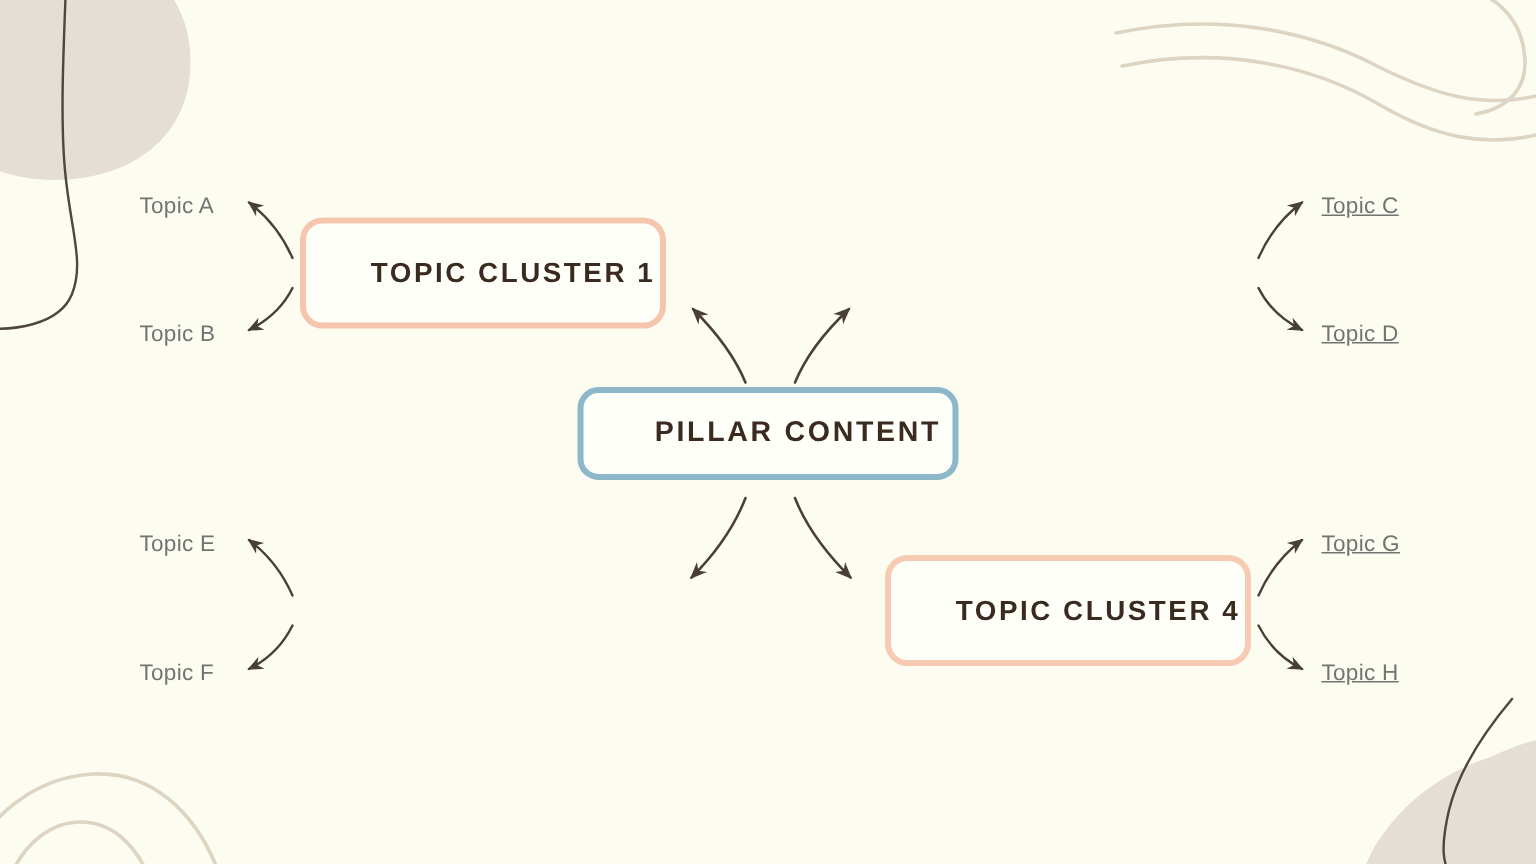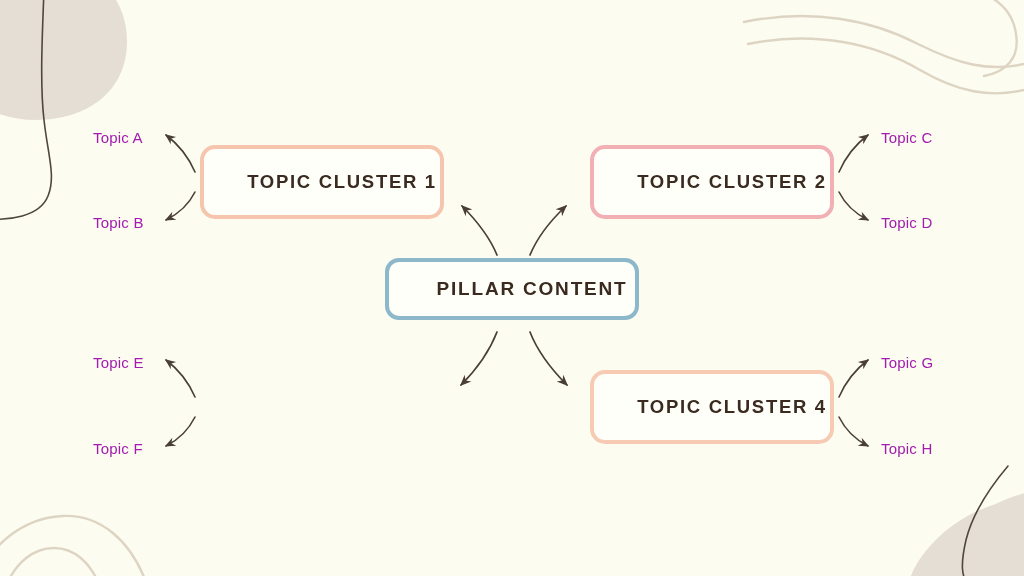--- a/index.html
+++ b/index.html
@@ -76,27 +76,27 @@
   }
   #pillar .node-label {
     font-size: 19px;
     letter-spacing: 1.8px;
   }
 
   
   .topic-label {
     position: absolute;
     font-size: 15px;
-    color: #a21caf;
+    color: #737373;
     letter-spacing: 0.2px;
     white-space: nowrap;
     font-family: "Liberation Sans", sans-serif;
   }
   .topic-left  { text-align: right; }
-  .topic-right { text-align: left; }
+  .topic-right { text-align: left; text-decoration: underline; }
 
   #topic-a { left: 93px;  top: 129px; }
   #topic-b { left: 93px;  top: 214px; }
   #topic-c { left: 881px; top: 129px; }
   #topic-d { left: 881px; top: 214px; }
   #topic-e { left: 93px;  top: 354px; }
   #topic-f { left: 93px;  top: 440px; }
   #topic-g { left: 881px; top: 354px; }
   #topic-h { left: 881px; top: 440px; }
 </style>
@@ -149,23 +149,20 @@
     <path d="M 195,417 C 188,431 178,440 166,446" fill="none" stroke="#4a3f37" stroke-width="1.6" stroke-linecap="round" marker-end="url(#arrowhead)"></path>
 
     <path d="M 839,397 C 846,381 856,369 868,360" fill="none" stroke="#4a3f37" stroke-width="1.6" stroke-linecap="round" marker-end="url(#arrowhead)"></path>
     <path d="M 839,417 C 846,431 856,440 868,446" fill="none" stroke="#4a3f37" stroke-width="1.6" stroke-linecap="round" marker-end="url(#arrowhead)"></path>
   </svg>
 
   <div class="node cluster" id="cluster-1" style="border-color: rgb(245, 197, 173);">
     <span class="node-label">TOPIC CLUSTER 1</span>
   </div>
 
-  <div class="node cluster" id="cluster-2" style="border-color: rgb(242, 175, 180);">
-    <span class="node-label">TOPIC CLUSTER 2</span>
-  </div>
 
 
   <div class="node cluster" id="cluster-4" style="border-color: rgb(247, 203, 179);">
     <span class="node-label">TOPIC CLUSTER 4</span>
   </div>
 
   <div class="node" id="pillar" style="border-color: rgb(140, 184, 202); background: rgb(255, 255, 250);">
     <span class="node-label">PILLAR CONTENT</span>
   </div>
 

